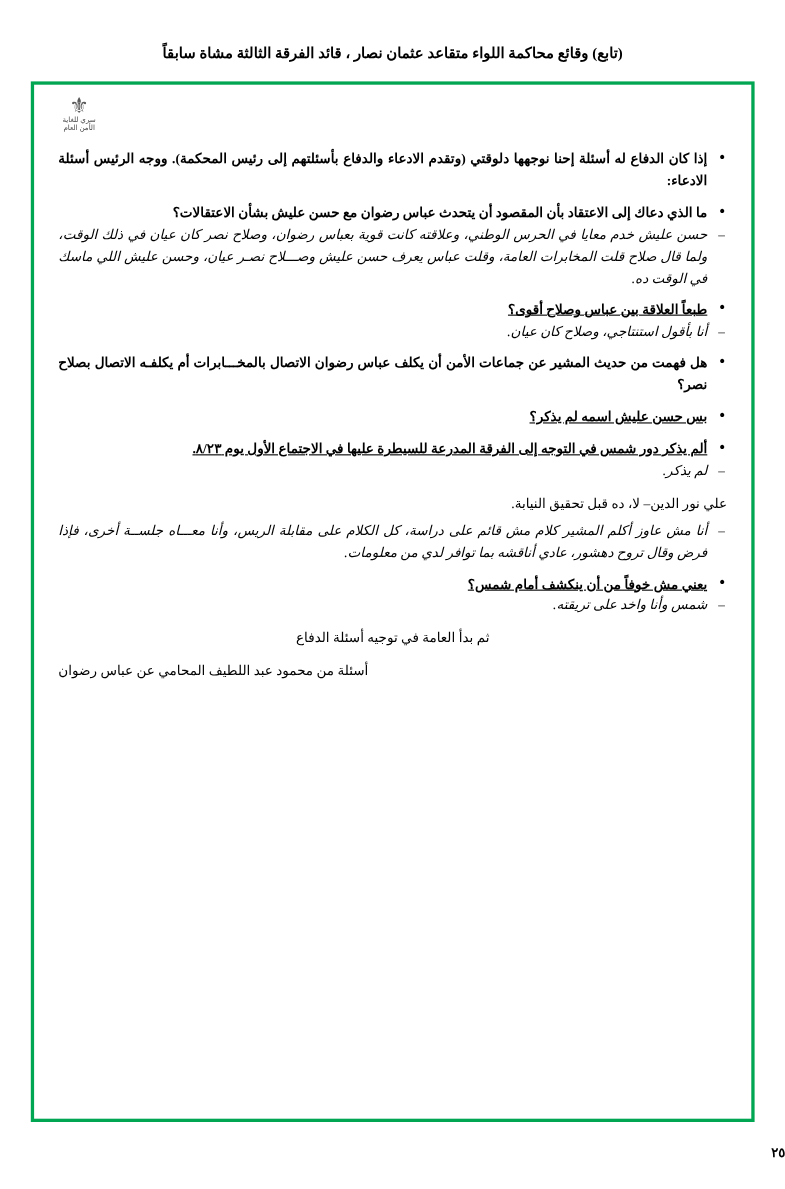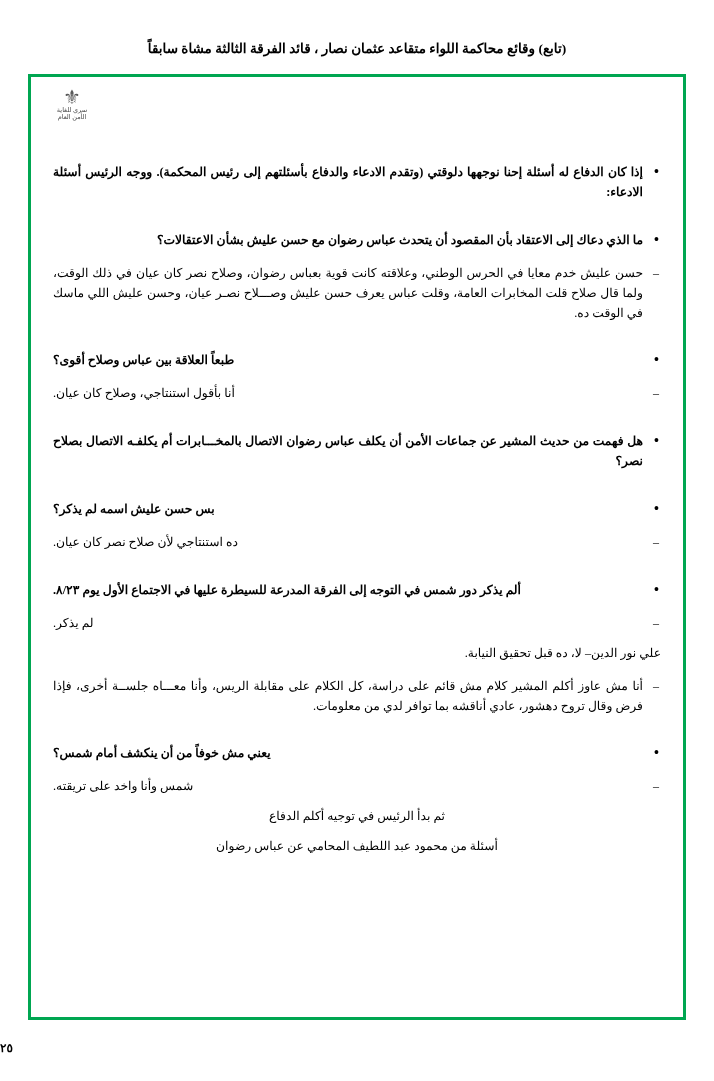--- a/index.html
+++ b/index.html
@@ -68,54 +68,54 @@
     direction: rtl;
     font-size: 12.3px;
     line-height: 1.62;
   }
   .blk { margin-bottom: 9px; }
   .bullet {
     position: relative;
     padding-right: 18px;
     text-align: justify;
     font-weight: bold;
-    margin-top: 28px;
   }
   .bullet::before {
     content: "\2022";
     position: absolute;
     right: 2px;
     top: -1px;
     font-size: 14px;
     line-height: 1.45;
   }
   .dash {
     position: relative;
     padding-right: 18px;
     text-align: justify;
-    margin-top: 13px;
+    margin-top: 0;
+    font-style: italic;
   }
   .dash::before {
     content: "\2013";
     position: absolute;
     right: 2px;
     top: 0;
     font-size: 12px;
   }
-  .q-center { text-align: left; font-weight: bold; }
-  .a-center { text-align: left; }
+  .q-center { text-align: right; font-weight: bold; text-decoration: underline; }
+  .a-center { text-align: right; }
   .sec-line { margin: 10px 0 4px 0; text-align: center; }
   .sec-line2 { margin: 10px 0 4px 0; font-weight: normal; }
-  .lead-right { margin: 10px 0 2px 0; text-align: center; }
+  .lead-right { margin: 10px 0 2px 0; text-align: left; }
   .page-num {
     position: absolute;
     top: 1041px;
     left: 0;
     width: 714px;
-    text-align: left;
+    text-align: right;
     font-size: 12px;
     font-weight: bold;
   }
 </style>
 </head>
 <body>
 
 <div class="page">
 
   <div class="header-title">(تابع) وقائع محاكمة اللواء متقاعد عثمان نصار ، قائد الفرقة الثالثة مشاة سابقاً</div>
@@ -143,40 +143,39 @@
         <div class="bullet q-center">طبعاً العلاقة بين عباس وصلاح أقوى؟</div>
         <div class="dash a-center">أنا بأقول استنتاجي، وصلاح كان عيان.</div>
       </div>
 
       <div class="blk">
         <div class="bullet">هل فهمت من حديث المشير عن جماعات الأمن أن يكلف عباس رضوان الاتصال بالمخـــابرات أم يكلفـه الاتصال بصلاح نصر؟</div>
       </div>
 
       <div class="blk">
         <div class="bullet q-center">بس حسن عليش اسمه لم يذكر؟</div>
-        <div class="dash a-center">ده استنتاجي لأن صلاح نصر كان عيان.</div>
       </div>
 
       <div class="blk">
         <div class="bullet q-center">ألم يذكر دور شمس في التوجه إلى الفرقة المدرعة للسيطرة عليها في الاجتماع الأول يوم ٨/٢٣.</div>
         <div class="dash a-center">لم يذكر.</div>
       </div>
 
       <div class="sec-line2">علي نور الدين– لا، ده قبل تحقيق النيابة.</div>
 
       <div class="blk">
         <div class="dash">أنا مش عاوز أكلم المشير كلام مش قائم على دراسة، كل الكلام على مقابلة الريس، وأنا معـــاه جلســة أخرى، فإذا فرض وقال تروح دهشور، عادي أناقشه بما توافر لدي من معلومات.</div>
       </div>
 
       <div class="blk">
         <div class="bullet q-center">يعني مش خوفاً من أن ينكشف أمام شمس؟</div>
         <div class="dash a-center">شمس وأنا واخد على تريقته.</div>
       </div>
 
-      <div class="sec-line">ثم بدأ الرئيس في توجيه أكلم الدفاع</div>
+      <div class="sec-line">ثم بدأ العامة في توجيه أسئلة الدفاع</div>
 
       <div class="lead-right">أسئلة من محمود عبد اللطيف المحامي عن عباس رضوان</div>
 
 
     </div>
   </div>
 
   <div class="page-num">٢٥</div>
 </div>
 

